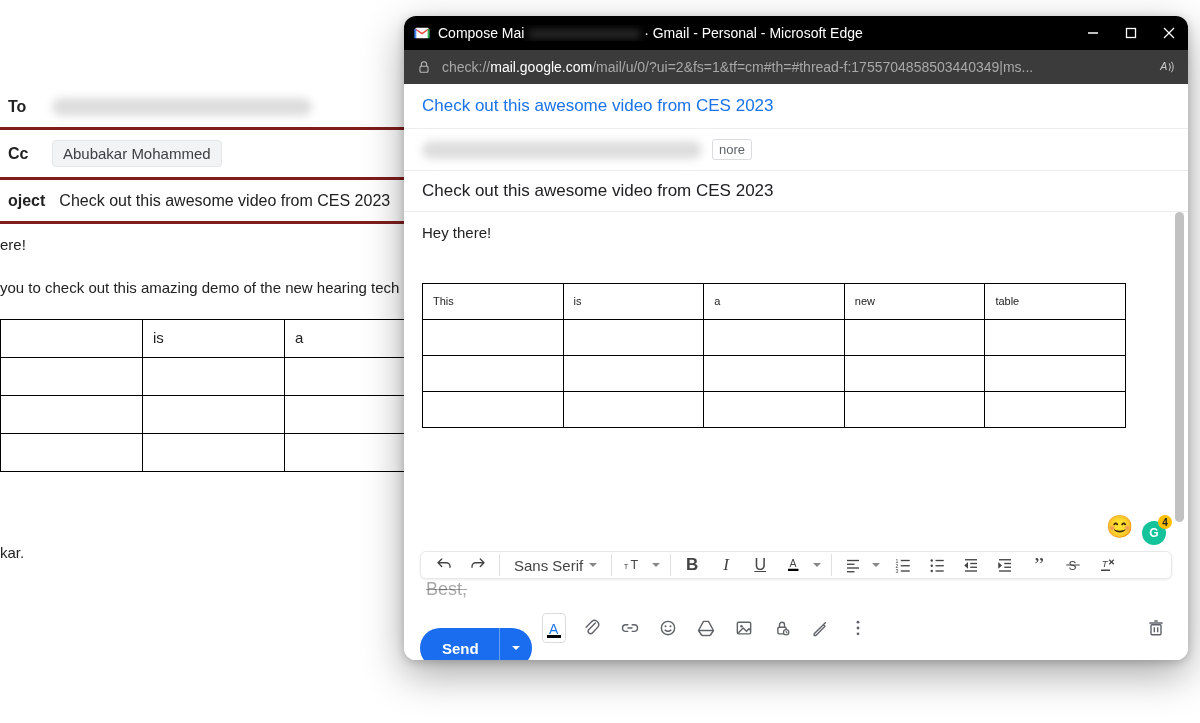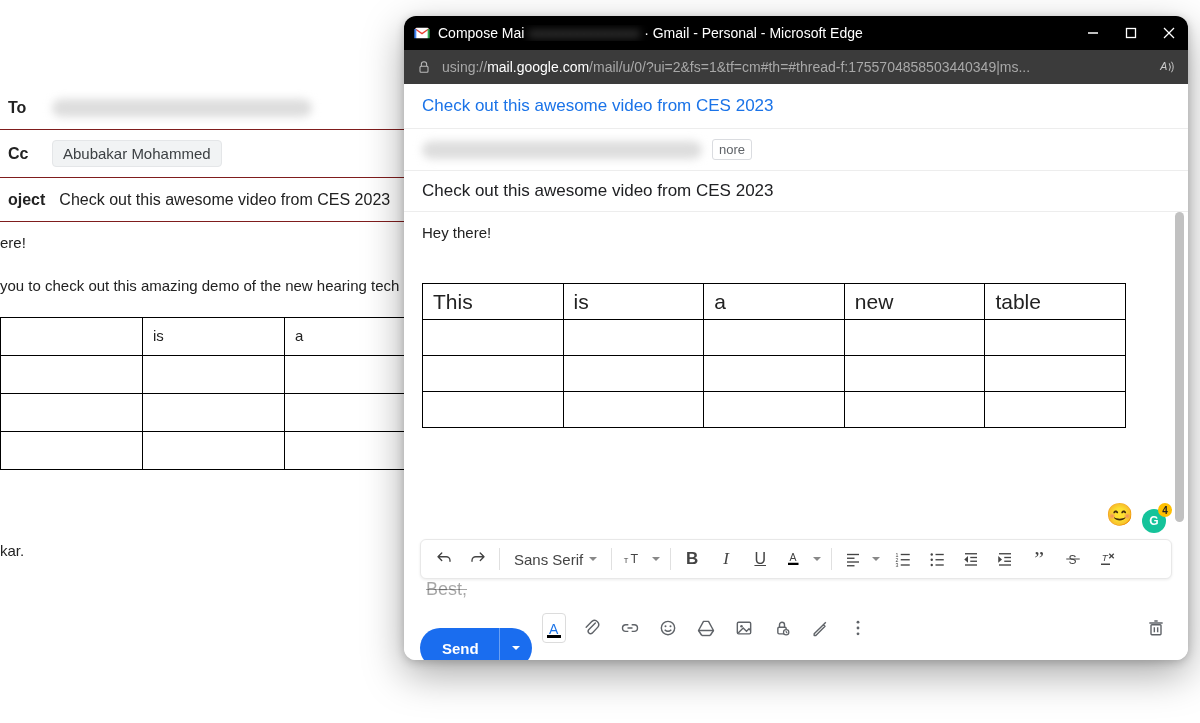--- a/index.html
+++ b/index.html
@@ -1,20 +1,20 @@
 <!DOCTYPE html>
 <html><head>
 <meta charset="utf-8">
 <style>
   * { box-sizing: border-box; margin: 0; padding: 0; font-family: "Segoe UI", Arial, sans-serif; }
   body { width: 1200px; height: 723px; background: #fff; overflow: hidden; position: relative; }
 
   
   .bg-compose { position: absolute; left: 0; top: 86px; width: 404px; font-size: 16px; color: #222; }
-  .bg-row { display: flex; align-items: center; border-bottom: 1px solid #7f1d1d; padding: 10px 8px; min-height: 44px; }
+  .bg-row { display: flex; align-items: center; border-bottom: 3px solid #7f1d1d; padding: 10px 8px; min-height: 44px; }
   .bg-label { font-weight: 700; width: 44px; text-align: left; color: #222; }
   .bg-chip { background: #f1f3f4; border: 1px solid #e4e6e8; border-radius: 4px; padding: 4px 10px; font-size: 15px; color: #3c4043; }
   .bg-blur { filter: blur(4px); color: #bbb; background: #ddd; height: 18px; width: 260px; border-radius: 9px; }
   .bg-body { padding: 10px 0 0 0; font-size: 15px; line-height: 1.5; color: #222; overflow: hidden; }
 
   .bg-table { border-collapse: collapse; margin-top: 20px; }
   .bg-table td { border: 1px solid #000; height: 38px; padding: 6px 10px; min-width: 142px; text-align: left; font-size: 15px; }
 
   
   .win { position: absolute; left: 404px; top: 16px; width: 784px; height: 644px; background: #fff; border-radius: 12px; box-shadow: 0 14px 40px rgba(0,0,0,0.35), 0 2px 10px rgba(0,0,0,0.2); overflow: hidden; display: flex; flex-direction: column; }
@@ -38,27 +38,27 @@
   .compose-row { display: flex; align-items: center; padding: 10px 18px; gap: 10px; }
   .compose-row .to-chip-blur { filter: blur(4px); background: #ddd; height: 18px; width: 280px; border-radius: 9px; }
   .compose-row .more-badge { border: 1px solid #dadce0; padding: 2px 6px; font-size: 13px; color: #5f6368; border-radius: 3px; }
 
   .compose-subject { padding: 10px 18px; font-size: 17px; color: #202124; }
 
   .compose-body { flex: 1; padding: 10px 18px 0 18px; font-size: 15px; color: #222; line-height: 1.5; overflow: hidden; position: relative; }
   .scrollbar-thumb { position: absolute; right: 4px; top: 0; width: 9px; height: 310px; background: #c1c1c1; border-radius: 5px; }
 
   .body-table { border-collapse: collapse; margin-top: 20px; width: 704px; }
-  .body-table td { border: 1px solid #000; height: 36px; padding: 2px 10px; width: 140px; text-align: left; font-size: 21px; }
+  .body-table td { border: 1px solid #000; height: 36px; padding: 9px 10px; width: 140px; text-align: left; font-size: 11px; }
 
   .emoji-float { position: absolute; right: 54px; bottom: 4px; font-size: 22px; }
   .grammarly { position: absolute; right: 22px; bottom: 2px; width: 24px; height: 24px; background: #15c39a; border-radius: 50%; display: flex; align-items: center; justify-content:center; color:#fff; font-size: 12px; font-weight: 700; }
   .grammarly .badge { position: absolute; top: -6px; right: -6px; background: #ffbf00; color: #222; font-size: 10px; border-radius: 50%; width: 14px; height: 14px; display:flex; align-items:center; justify-content:center; font-weight:700; }
 
-  .fmt-toolbar { margin: 4px 16px 0 16px; height: 40px; background: #fff; border: 1px solid #e8e8e8; border-radius: 6px; box-shadow: 0 1px 3px rgba(0,0,0,0.08); display: flex; align-items: center; padding: 4px 8px; gap: 4px; color: #444; }
+  .fmt-toolbar { margin: 4px 16px 0 16px; height: 28px; background: #fff; border: 1px solid #e8e8e8; border-radius: 6px; box-shadow: 0 1px 3px rgba(0,0,0,0.08); display: flex; align-items: center; padding: 4px 8px; gap: 4px; color: #444; }
   .fmt-btn { width: 30px; height: 30px; display: inline-flex; align-items: center; justify-content: center; cursor: pointer; border-radius: 4px; }
   .fmt-sep { width: 1px; height: 22px; background: #e0e0e0; margin: 0 2px; }
   .fmt-font { display: inline-flex; align-items:center; gap: 6px; padding: 0 8px; height: 30px; cursor:pointer; font-size: 15px; color:#444; }
   .caret { border-top: 4px solid #888; border-left: 4px solid transparent; border-right: 4px solid transparent; }
 
   .sign-off { padding: 0 18px 6px 22px; font-size: 18px; color: rgba(0,0,0,0.35); text-decoration: line-through; }
 
   .action-row { height: 54px; display: flex; align-items: center; padding: 0 16px 10px 16px; gap: 6px; }
   .send-btn { background: #1a6def; color: #fff; height: 40px; border-radius: 20px; display: flex; align-items:center; overflow:hidden;margin-top:40px; }
   .send-main { padding: 0 20px 0 22px; font-weight: 600; font-size: 15px; cursor:pointer; height:100%; display:flex; align-items:center; }
@@ -156,21 +156,21 @@
       </span>
     </div>
   </div>
 
   <div class="addrbar">
     <svg class="svg16" viewBox="0 0 24 24">
         <rect x="6" y="11" width="12" height="9" rx="1.5" fill="none" stroke="#bbb" stroke-width="1.6"></rect>
         <path d="M8 11 V8 a4 4 0 0 1 8 0 V11" fill="none" stroke="#bbb" stroke-width="1.6"></path>
       </svg>
     <span class="url">
-      <span class="path">using://</span><span class="dom">mail.google.com</span><span class="path">/mail/u/0/?ui=2&amp;fs=1&amp;tf=cm#th=#thread-f:1755704858503440349|ms...</span>
+      <span class="path">check://</span><span class="dom">mail.google.com</span><span class="path">/mail/u/0/?ui=2&amp;fs=1&amp;tf=cm#th=#thread-f:1755704858503440349|ms...</span>
     </span>
     <svg class="svg18" viewBox="0 0 24 24">
         <text x="3" y="16" font-size="14" fill="#ccc" font-style="italic">A</text>
         <path d="M15 7 q3 5 0 10" stroke="#ccc" fill="none" stroke-width="1.3"></path>
         <path d="M18 5 q4.5 7 0 14" stroke="#ccc" fill="none" stroke-width="1.3"></path>
       </svg>
   </div>
 
   <div class="compose">
     <div class="compose-title compose-line">Check out this awesome video from CES 2023</div>

